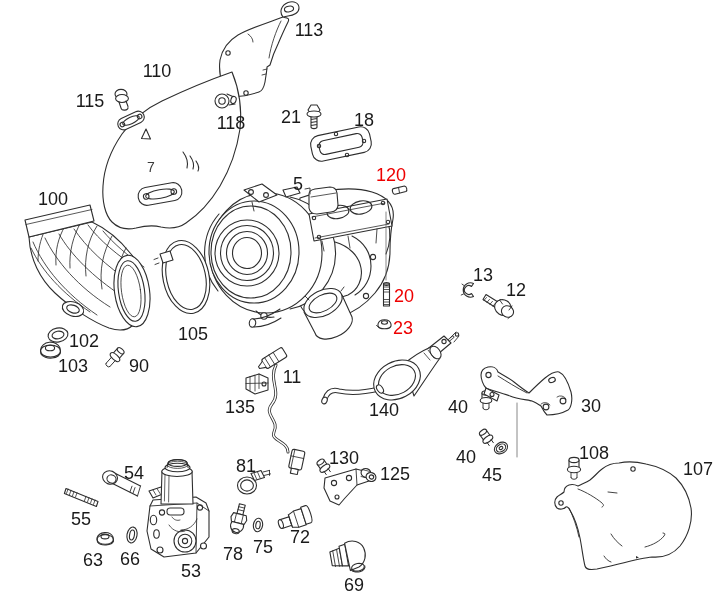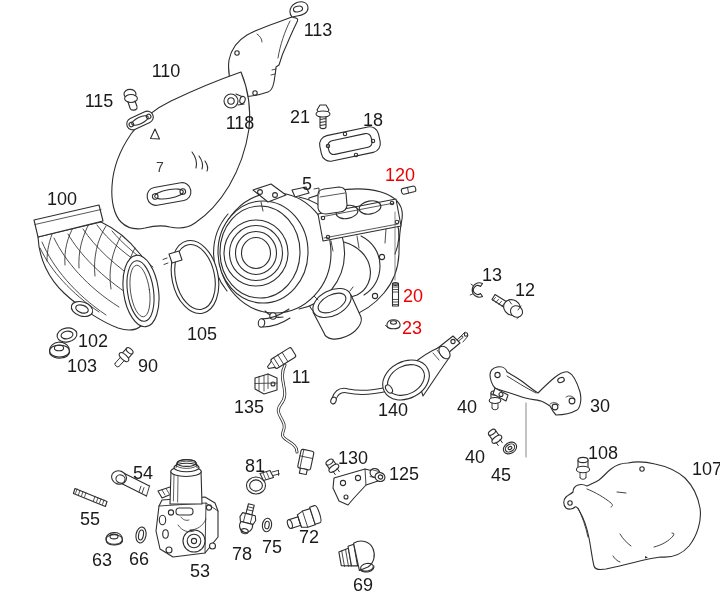--- a/index.html
+++ b/index.html
@@ -1,21 +1,21 @@
 <!DOCTYPE html>
 <html><head>
 <meta charset="utf-8">
 <style>
   html,body{margin:0;padding:0;}
   body{
     width:720px;height:605px;overflow:hidden;
     background:#ffffff;
     font-family:"Liberation Sans","DejaVu Sans",sans-serif;
   }
-  .stage{position:relative;width:648px;height:605px;background:#ffffff;padding-left:9px;}
+  .stage{position:relative;width:648px;height:605px;background:#ffffff;}
   svg{display:block;}
   text.callout{
     font-family:"Liberation Sans","DejaVu Sans",sans-serif;
     cursor:pointer;
   }
 </style>
 </head>
 <body>
 
 <div class="stage">

